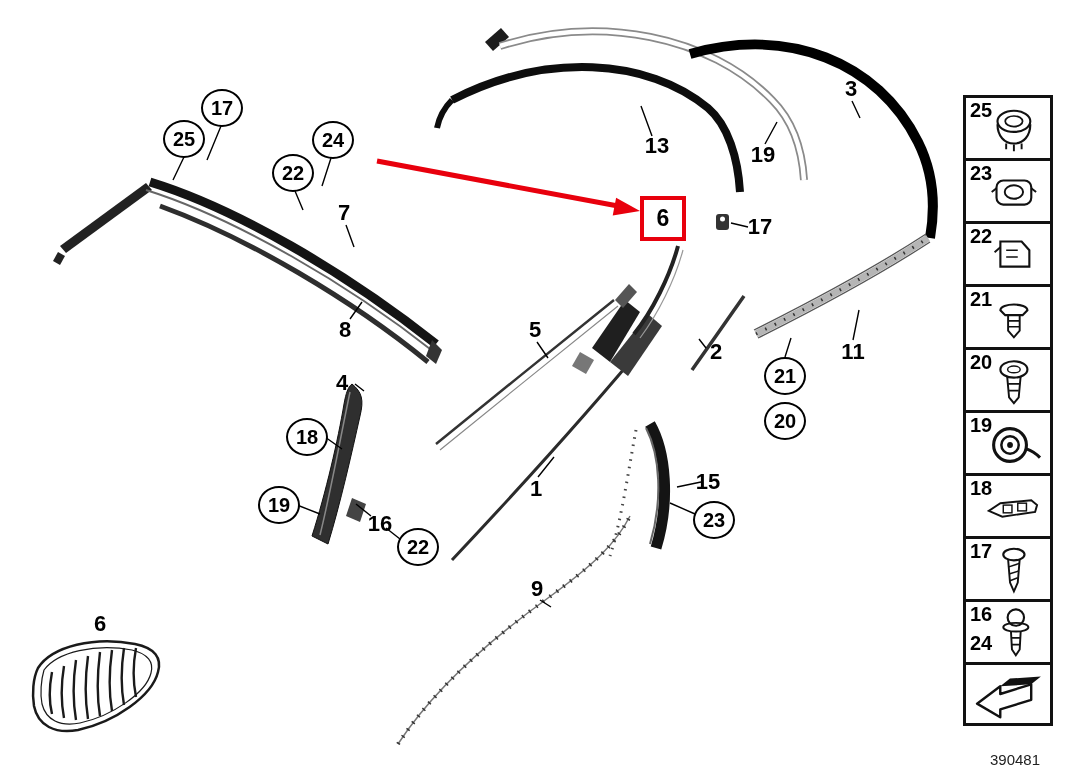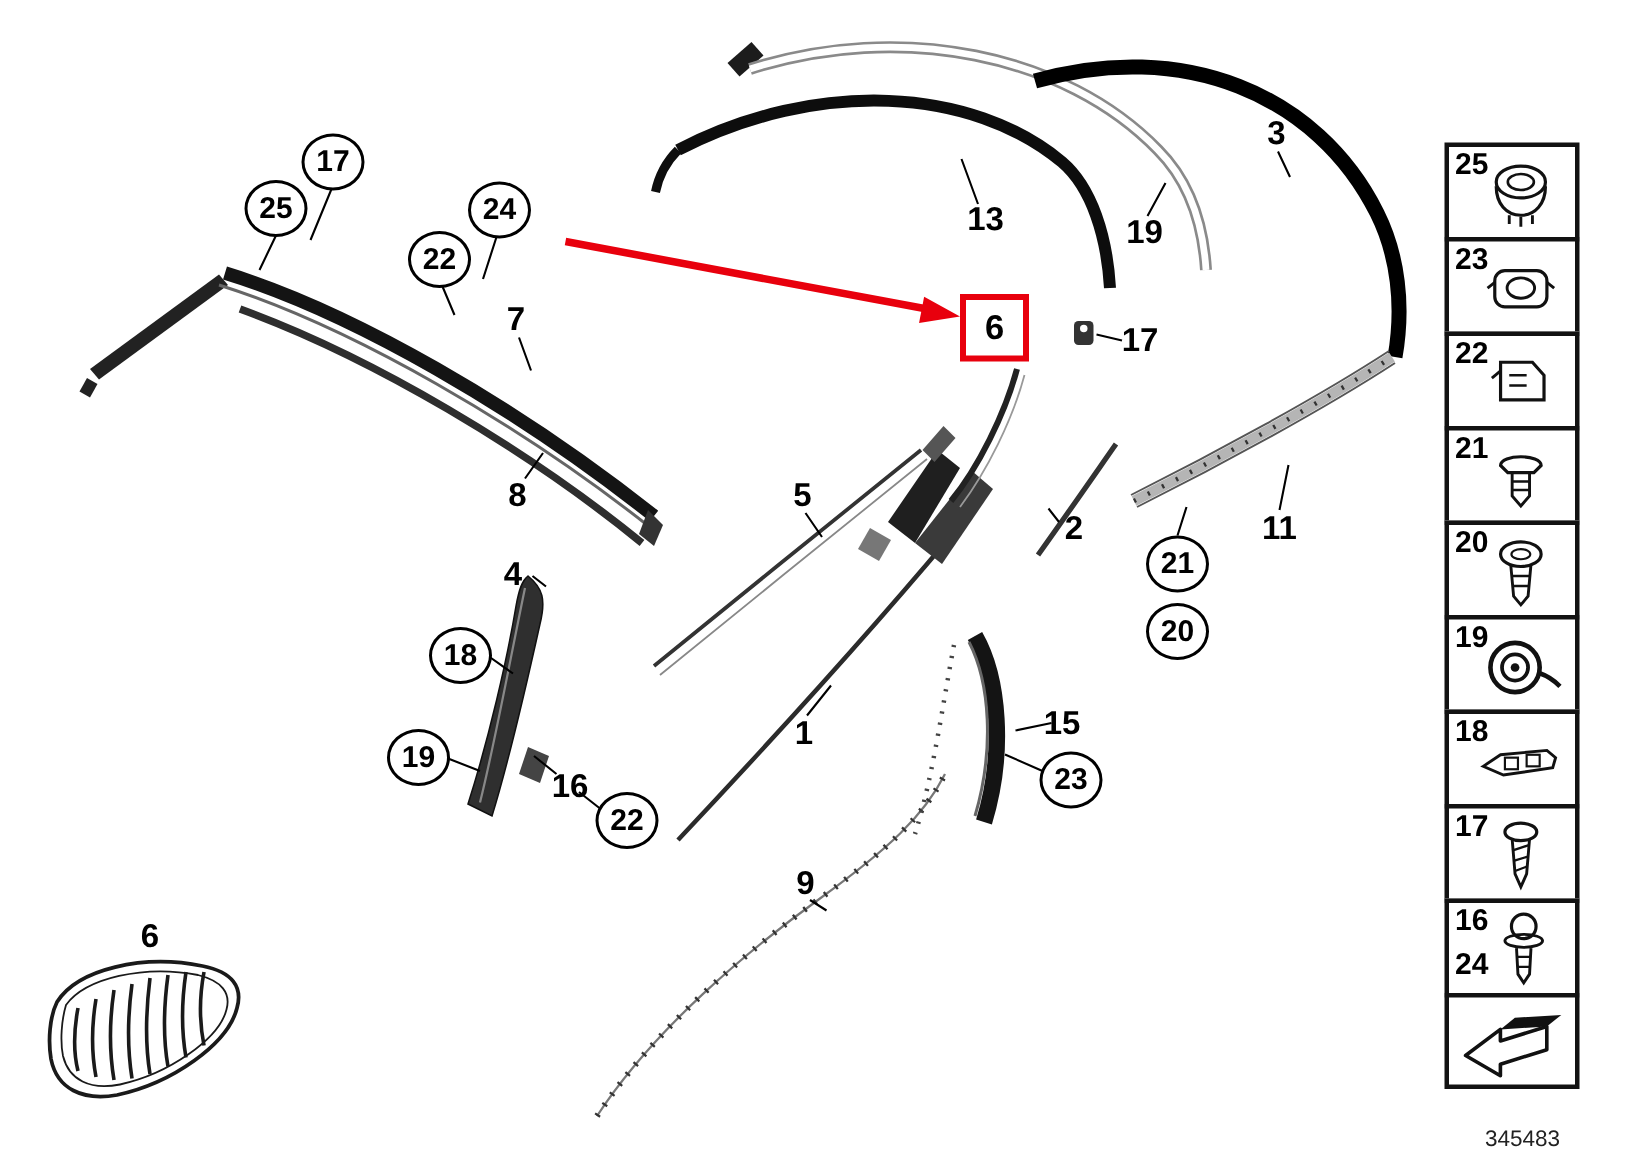--- a/index.html
+++ b/index.html
@@ -278,15 +278,15 @@
     </div>
 
     <div class="arrowbox">
       <svg width="80" height="58" viewBox="0 0 80 60">
         <path d="M8,40 L32,22 L32,30 L64,20 L64,36 L32,46 L32,54 Z" fill="#fff" stroke="#111" stroke-width="2.5" stroke-linejoin="round"></path>
         <path d="M32,22 L64,20 L74,12 L42,14 Z" fill="#111"></path>
       </svg>
     </div>
   </div>
 
-  <div class="dwgno">345483</div>
+  <div class="dwgno">390481</div>
 
 </div>
 
 </body></html>

